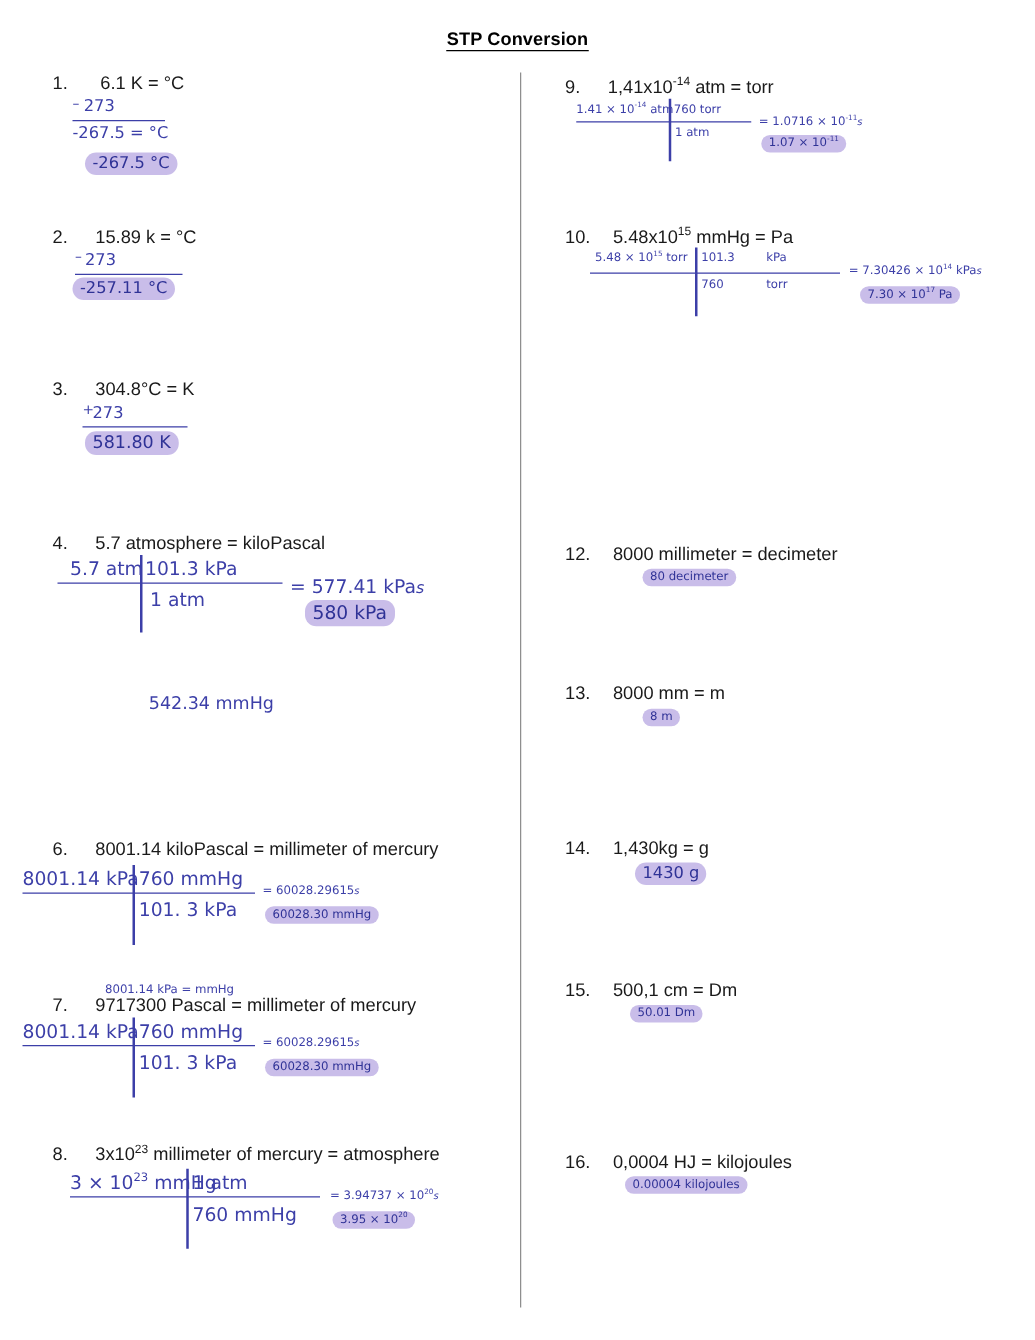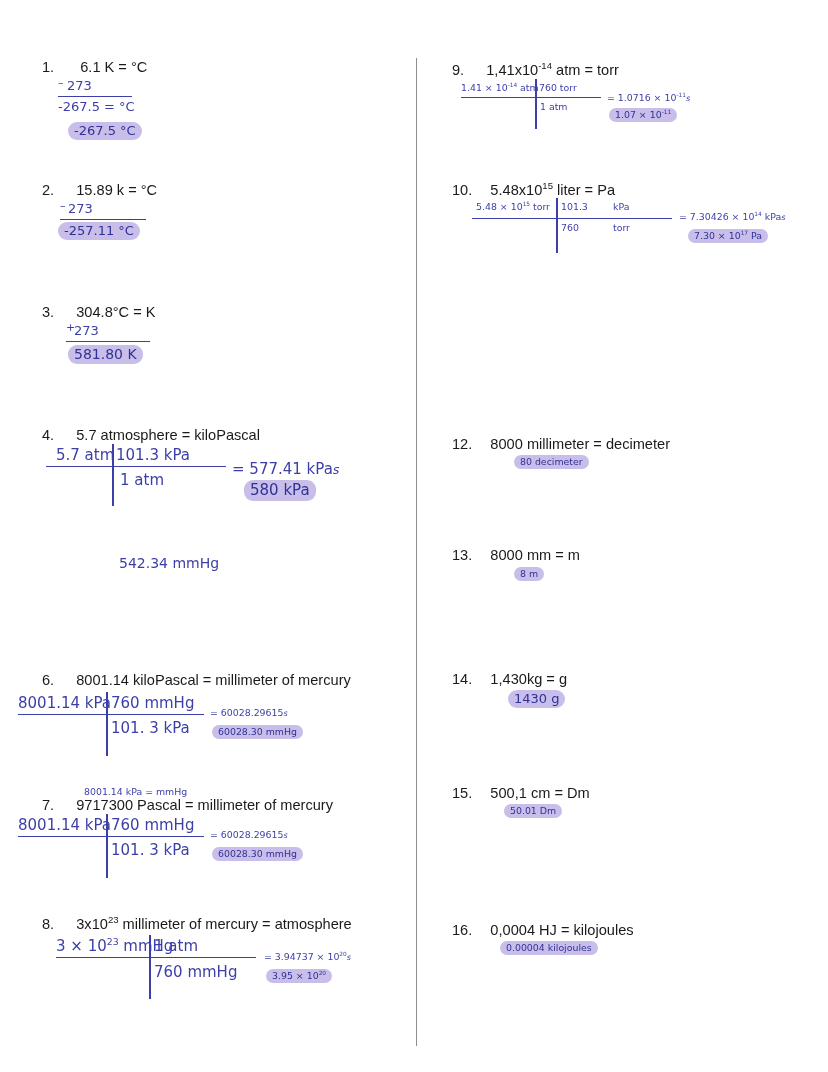--- a/index.html
+++ b/index.html
@@ -107,20 +107,23 @@
     font-family: "DejaVu Sans", sans-serif;
     font-size: 11px;
     white-space: nowrap;
   }
 </style>
 </head>
 <body>
 
 <div class="page">
 
+  <div class="title">
+    <span>STP Conversion</span>
+  </div>
 
   <div class="divider"></div>
 
   <div class="problem" style="left:42px; top:60px;">
     <div class="prompt">
       <span class="num">1.</span>
       <span style="display:inline-block;width:22px;"></span><span>6.1 K = </span><span>°C</span>
     </div>
     <div style="position:relative; margin-left:16px; margin-top:1px;">
       <div class="hw" style="position:absolute; left:0px; top:0px; font-size:11px;">–</div>
@@ -268,21 +271,21 @@
       </div>
       <div class="hw tiny" style="position:absolute; left:148px; top:26px;">
         <span class="hl"><span>1.07 × 10</span><sup>-11</sup></span>
       </div>
     </div>
   </div>
 
   <div class="problem" style="left:452px; top:183px;">
     <div class="prompt">
       <span class="num">10.</span>
-      <span style="display:inline-block;width:14px;"></span><span>5.48x10</span><sup>15</sup><span> liter = Pa</span>
+      <span style="display:inline-block;width:14px;"></span><span>5.48x10</span><sup>15</sup><span> mmHg = Pa</span>
     </div>
     <div style="position:relative; width:330px; height:58px; margin-top:3px; margin-left:24px;">
       <div class="hw tiny" style="position:absolute; left:0px; top:0px;">
         <span>5.48 × 10</span><sup>15</sup><span> torr</span>
       </div>
       <div class="hw tiny" style="position:absolute; left:85px; top:0px;">101.3</div>
       <div class="hw tiny" style="position:absolute; left:137px; top:0px;">kPa</div>
       <div class="rule" style="position:absolute; left:-4px; top:17px; width:200px;"></div>
       <div class="vbar" style="left:80px; top:-3px; height:55px;"></div>
       <div class="hw tiny" style="position:absolute; left:85px; top:21px;">760</div>

